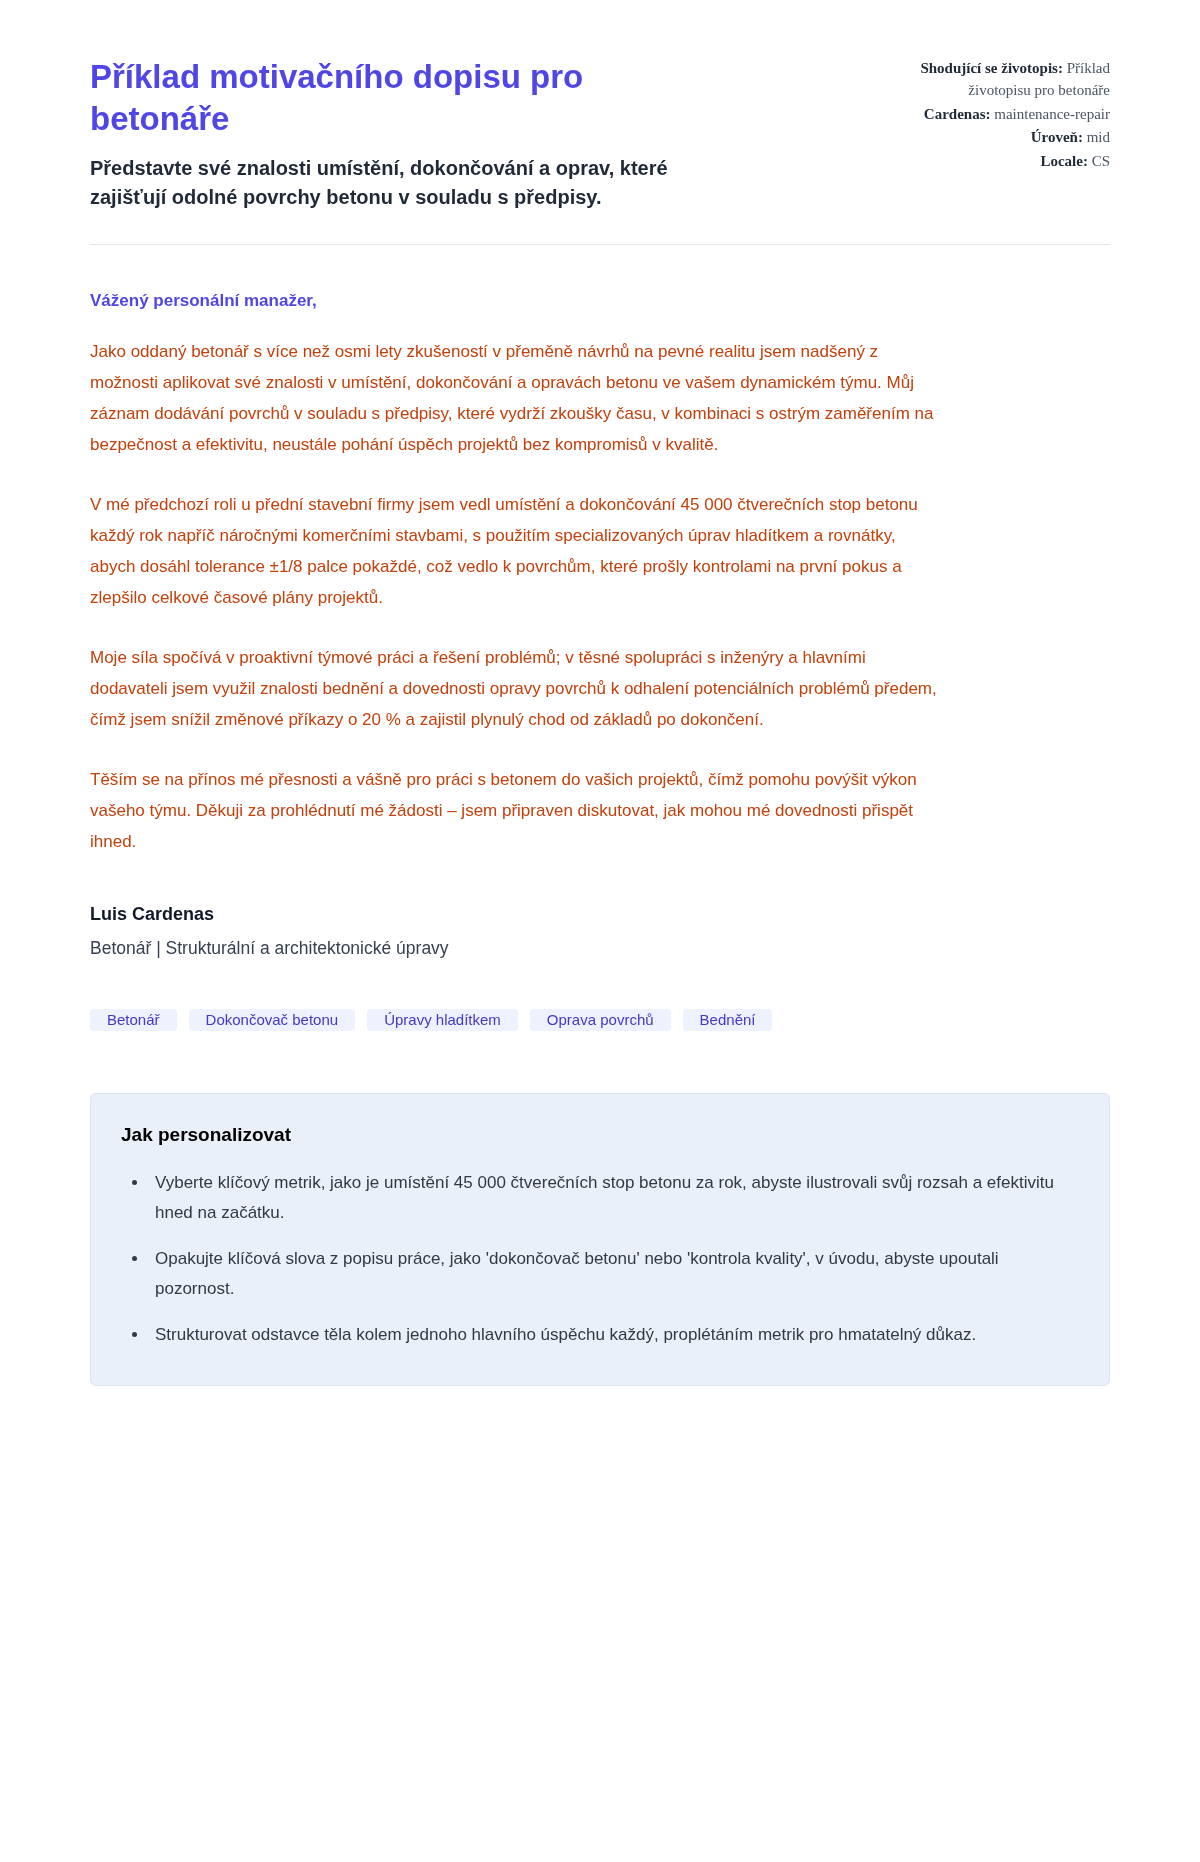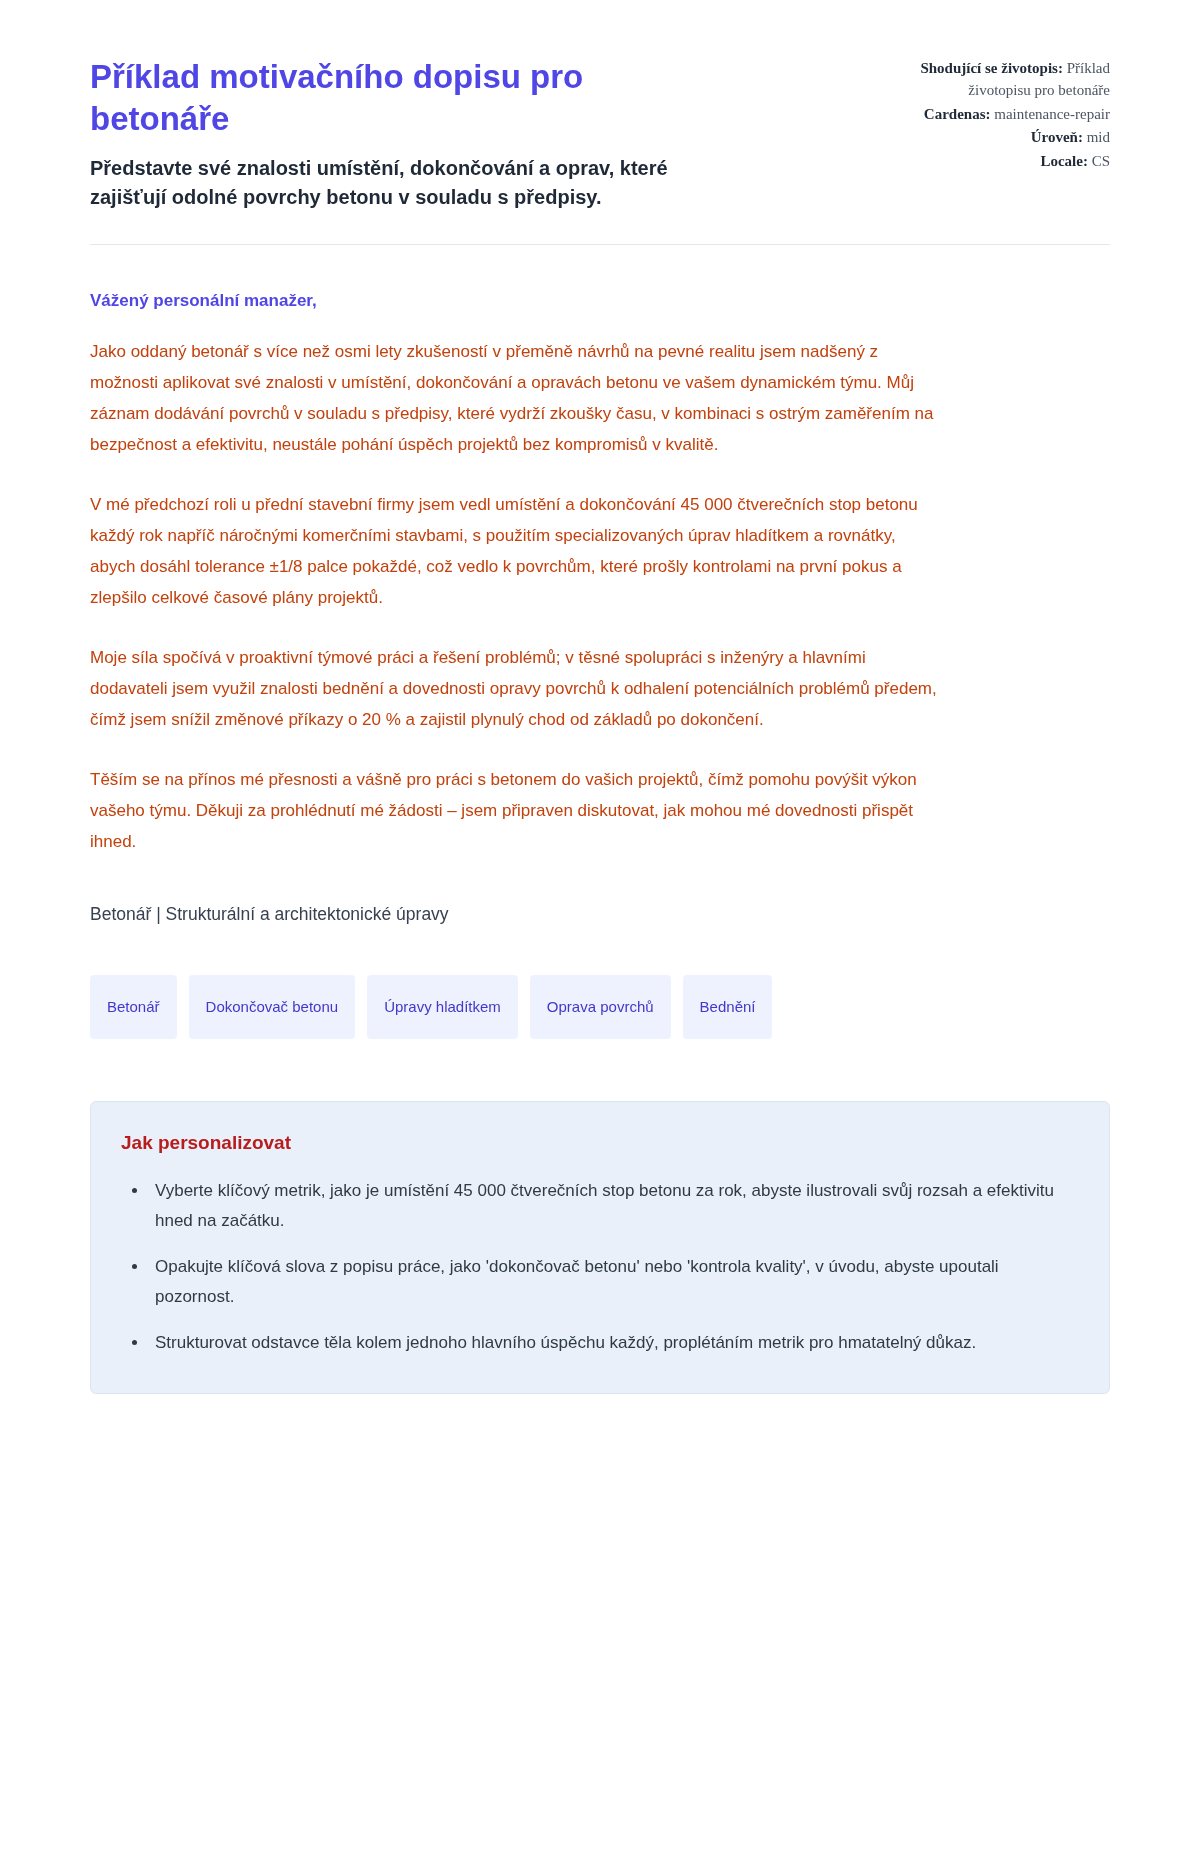--- a/index.html
+++ b/index.html
@@ -91,36 +91,36 @@
     margin-top: 50px;
     display: flex;
     flex-wrap: wrap;
     gap: 12px;
   }
   .tag {
     display: inline-block;
     background: #eef2ff;
     color: #4338ca;
     font-size: 15px;
-    padding: 23px 17px;
+    padding: 2px 17px;
     border-radius: 4px;
     cursor: pointer;
     line-height: 1.2;
   }
 
   
   .tips {
     margin-top: 62px;
     background: #e9f0f9;
     border: 1px solid #dbe6f3;
     border-radius: 6px;
     padding: 30px 30px 34px 30px;
   }
   .tips-title {
-    color: #b91c1c;
+    color: #000000;
     font-weight: 700;
     font-size: 19px;
     margin-bottom: 22px;
   }
   .tips ul {
     list-style: disc;
     padding-left: 28px;
   }
   .tips li {
     font-size: 17px;
@@ -165,20 +165,21 @@
     <hr class="divider">
 
     <div class="letter">
       <div class="greeting">Vážený personální manažer,</div>
       <p>Jako oddaný betonář s více než osmi lety zkušeností v přeměně návrhů na pevné realitu jsem nadšený z možnosti aplikovat své znalosti v umístění, dokončování a opravách betonu ve vašem dynamickém týmu. Můj záznam dodávání povrchů v souladu s předpisy, které vydrží zkoušky času, v kombinaci s ostrým zaměřením na bezpečnost a efektivitu, neustále pohání úspěch projektů bez kompromisů v kvalitě.</p>
       <p>V mé předchozí roli u přední stavební firmy jsem vedl umístění a dokončování 45 000 čtverečních stop betonu každý rok napříč náročnými komerčními stavbami, s použitím specializovaných úprav hladítkem a rovnátky, abych dosáhl tolerance ±1/8 palce pokaždé, což vedlo k povrchům, které prošly kontrolami na první pokus a zlepšilo celkové časové plány projektů.</p>
       <p>Moje síla spočívá v proaktivní týmové práci a řešení problémů; v těsné spolupráci s inženýry a hlavními dodavateli jsem využil znalosti bednění a dovednosti opravy povrchů k odhalení potenciálních problémů předem, čímž jsem snížil změnové příkazy o 20 % a zajistil plynulý chod od základů po dokončení.</p>
       <p>Těším se na přínos mé přesnosti a vášně pro práci s betonem do vašich projektů, čímž pomohu povýšit výkon vašeho týmu. Děkuji za prohlédnutí mé žádosti – jsem připraven diskutovat, jak mohou mé dovednosti přispět ihned.</p>
 
       <div class="signature">
+        <div class="signature-name">Luis Cardenas</div>
         <div class="signature-title">Betonář | Strukturální a architektonické úpravy</div>
       </div>
     </div>
 
     <div class="tags">
       <span class="tag">Betonář</span>
       <span class="tag">Dokončovač betonu</span>
       <span class="tag">Úpravy hladítkem</span>
       <span class="tag">Oprava povrchů</span>
       <span class="tag">Bednění</span>

